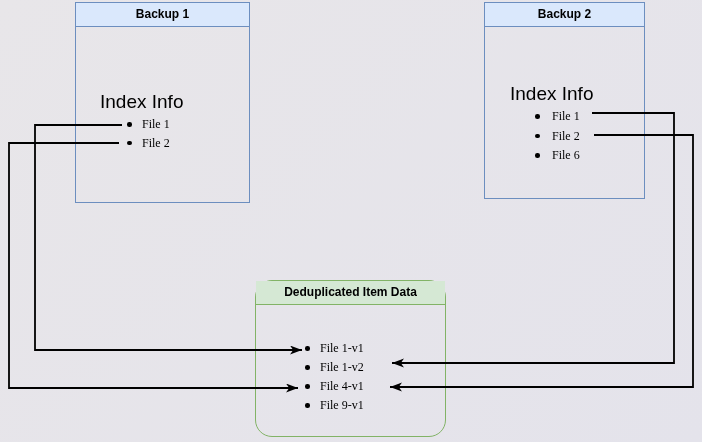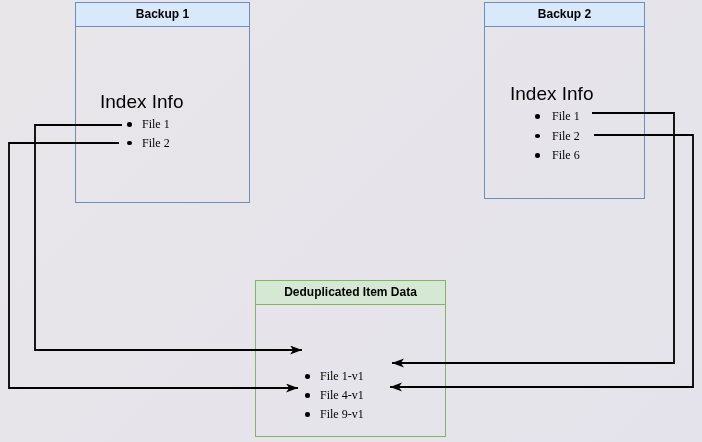--- a/index.html
+++ b/index.html
@@ -37,21 +37,21 @@
     line-height: 23px;
     text-align: center;
     font-weight: bold;
     font-size: 12px;
   }
   .blue  .box-header { background: #dae8fc; border-bottom: 1.5px solid #6c8ebf; }
   .green .box-header { background: #d5e8d4; border-bottom: 1.5px solid #82b366; }
 
   #backup1 { left: 75px;  top: 2px;   width: 175px; height: 201px; }
   #backup2 { left: 484px; top: 2px;   width: 161px; height: 197px; }
-  #dedup   { left: 255px; top: 280px; width: 191px; height: 157px; }
+  #dedup   { left: 255px; top: 280px; width: 191px; height: 157px; border-radius: 17px; }
 
   .index-label {
     position: absolute;
     font-size: 19px;
     line-height: 18px;
     white-space: nowrap;
     margin-top: 32px;
   }
   #backup1 .index-label { left: 24px; top: 58px; }
   #backup2 .index-label { left: 25px; top: 50px; }
@@ -78,21 +78,21 @@
     top: 7px;
     width: 4.5px;
     height: 4.5px;
     border-radius: 50%;
     background: #000;
   }
   #backup1 .file-list { left: 51px; top: 112px; }
   #backup1 .file-list li { height: 18.5px; line-height: 18.5px; }
   #backup2 .file-list { left: 50px; top: 104px; padding-left: 0; }
   #backup2 .file-list li { height: 19.5px; line-height: 19.5px; padding-left: 17px; }
-  #dedup .file-list { left: 49px; top: 58px; margin-top: 28px; }
+  #dedup .file-list { left: 49px; top: 58px; }
 </style>
 </head>
 <body>
 
 <div id="canvas">
 
   <svg id="connector-svg" viewBox="0 0 702 442" xmlns="http://www.w3.org/2000/svg">
     <defs>
       <marker id="arrowhead" markerWidth="13" markerHeight="10" refX="12" refY="4.5" orient="auto" markerUnits="userSpaceOnUse">
         <path d="M0,0 L12,4.5 L0,9 L3.2,4.5 Z" fill="#000"></path>
@@ -120,18 +120,19 @@
       <li>File 1</li>
       <li>File 2</li>
       <li>File 6</li>
     </ul>
   </div>
 
   <div class="box green" id="dedup">
     <div class="box-header">Deduplicated Item Data</div>
     <ul class="file-list">
       <li>File 1-v1</li>
+      <li>File 1-v2</li>
       <li>File 4-v1</li>
       <li>File 9-v1</li>
     </ul>
   </div>
 
 </div>
 
 </body></html>

